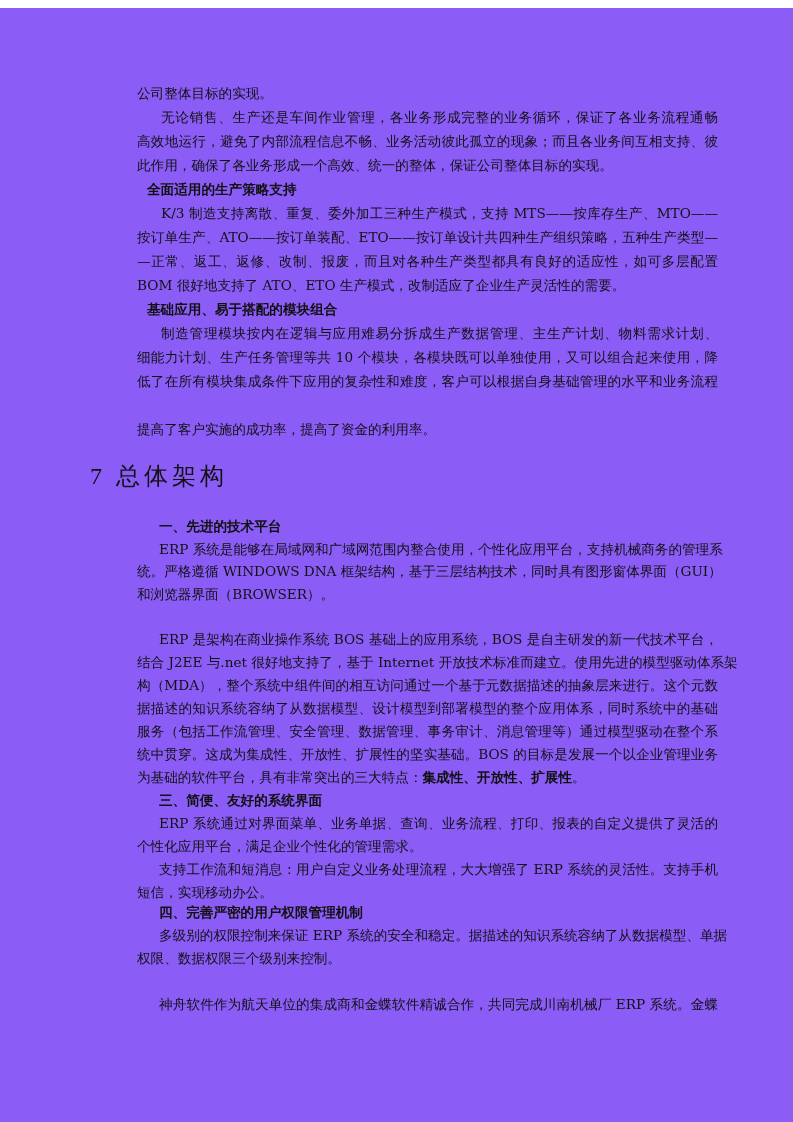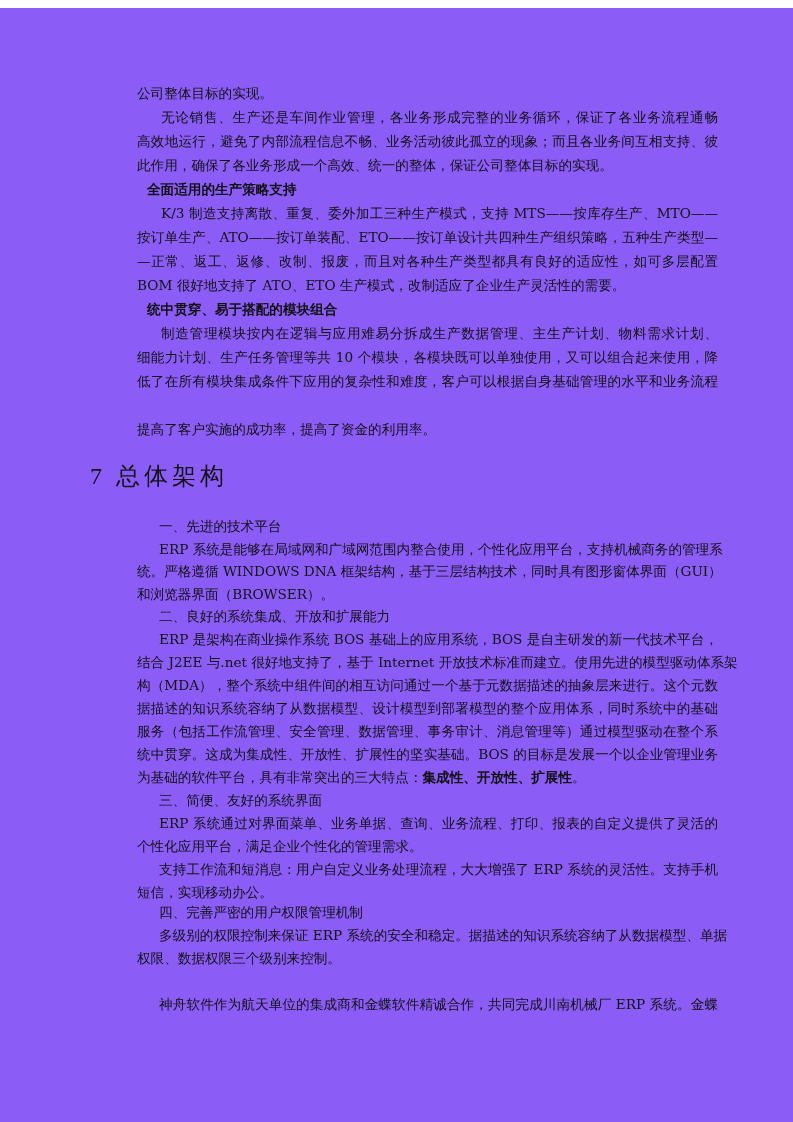--- a/index.html
+++ b/index.html
@@ -5,56 +5,55 @@
   html, body { margin: 0; padding: 0; background: #ffffff; }
   body { width: 793px; height: 1122px; position: relative; overflow: hidden;
          font-family: "DejaVu Serif", "Liberation Serif", serif; color: #111; }
   .page { position: absolute; left: 0; top: 8px; width: 793px; height: 1122px; background: #8b5cf6; }
   .line { position: absolute; left: 137px; width: 581px; height: 22px; font-size: 13.6px; line-height: 22px;
           white-space: nowrap; text-align: justify; text-align-last: justify; letter-spacing: 0; }
   .line.last { text-align-last: left; }
   .line.indent { left: 161px; width: 557px; }
   .line.indent.sec { left: 159px; width: 559px; }
   .line.sub { left: 147px; font-weight: bold; font-family: "DejaVu Sans", "Liberation Sans", sans-serif; font-size: 13.6px; text-align-last: left; }
-  .line.item { left: 159px; text-align-last: left; }
+  .line.item { left: 159px; text-align-last: left; font-weight: bold; }
   .heading { position: absolute; left: 90px; top: 452px; font-family: Liberation Serif, serif;
              font-size: 24px; letter-spacing: 4px; color: #111; }
   .heading .num { margin-right: 10px; }
   b { font-family: Liberation Serif, serif; font-weight: bold; }
 </style>
 </head>
 <body>
 
 <div class="page">
 
   <div class="line last" style="top:74px">公司整体目标的实现。</div>
   <div class="line indent" style="top:98px">无论销售、生产还是车间作业管理，各业务形成完整的业务循环，保证了各业务流程通畅</div>
   <div class="line" style="top:122px">高效地运行，避免了内部流程信息不畅、业务活动彼此孤立的现象；而且各业务间互相支持、彼</div>
   <div class="line last" style="top:146px">此作用，确保了各业务形成一个高效、统一的整体，保证公司整体目标的实现。</div>
   <div class="line sub" style="top:170px">全面适用的生产策略支持</div>
   <div class="line indent" style="top:194px">K/3 制造支持离散、重复、委外加工三种生产模式，支持 MTS——按库存生产、MTO——</div>
   <div class="line" style="top:218px">按订单生产、ATO——按订单装配、ETO——按订单设计共四种生产组织策略，五种生产类型—</div>
   <div class="line" style="top:242px">—正常、返工、返修、改制、报废，而且对各种生产类型都具有良好的适应性，如可多层配置</div>
   <div class="line last" style="top:266px">BOM 很好地支持了 ATO、ETO 生产模式，改制适应了企业生产灵活性的需要。</div>
-  <div class="line sub" style="top:290px">统中贯穿、易于搭配的模块组合</div>
+  <div class="line sub" style="top:290px">基础应用、易于搭配的模块组合</div>
   <div class="line indent" style="top:314px">制造管理模块按内在逻辑与应用难易分拆成生产数据管理、主生产计划、物料需求计划、</div>
   <div class="line" style="top:338px">细能力计划、生产任务管理等共 10 个模块，各模块既可以单独使用，又可以组合起来使用，降</div>
   <div class="line" style="top:362px">低了在所有模块集成条件下应用的复杂性和难度，客户可以根据自身基础管理的水平和业务流程</div>
   <div class="line last" style="top:410px">提高了客户实施的成功率，提高了资金的利用率。</div>
 
   <div class="heading">
     <span class="num">7</span><span>总体架构</span>
   </div>
 
   <div class="line item" style="top:507px">一、先进的技术平台</div>
   <div class="line indent sec" style="top:530px">ERP 系统是能够在局域网和广域网范围内整合使用，个性化应用平台，支持机械商务的管理系</div>
   <div class="line" style="top:552px">统。严格遵循 WINDOWS DNA 框架结构，基于三层结构技术，同时具有图形窗体界面（GUI）</div>
   <div class="line last" style="top:575px">和浏览器界面（BROWSER）。</div>
 
-  <div class="line item" style="top:597px">二、良好的系统集成、开放和扩展能力</div>
   <div class="line indent sec" style="top:620px">ERP 是架构在商业操作系统 BOS 基础上的应用系统，BOS 是自主研发的新一代技术平台，</div>
   <div class="line" style="top:643px">结合 J2EE 与.net 很好地支持了，基于 Internet 开放技术标准而建立。使用先进的模型驱动体系架</div>
   <div class="line" style="top:666px">构（MDA），整个系统中组件间的相互访问通过一个基于元数据描述的抽象层来进行。这个元数</div>
   <div class="line" style="top:689px">据描述的知识系统容纳了从数据模型、设计模型到部署模型的整个应用体系，同时系统中的基础</div>
   <div class="line" style="top:712px">服务（包括工作流管理、安全管理、数据管理、事务审计、消息管理等）通过模型驱动在整个系</div>
   <div class="line" style="top:735px">统中贯穿。这成为集成性、开放性、扩展性的坚实基础。BOS 的目标是发展一个以企业管理业务</div>
   <div class="line last" style="top:758px"><span>为基础的软件平台，具有非常突出的三大特点：</span><b>集成性、开放性、扩展性</b><span>。</span></div>
 
   <div class="line item" style="top:781px">三、简便、友好的系统界面</div>
   <div class="line indent sec" style="top:804px">ERP 系统通过对界面菜单、业务单据、查询、业务流程、打印、报表的自定义提供了灵活的</div>

